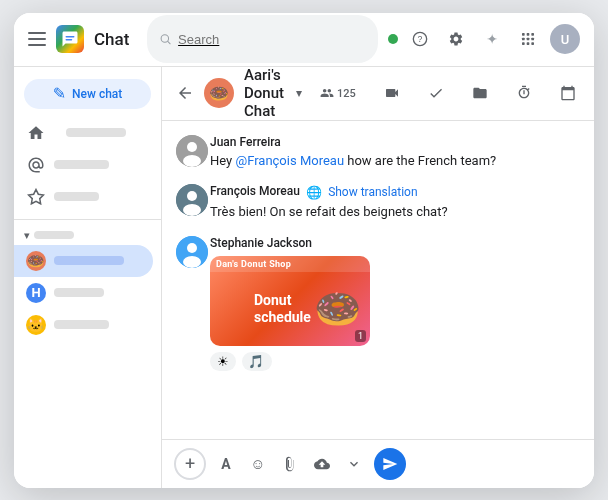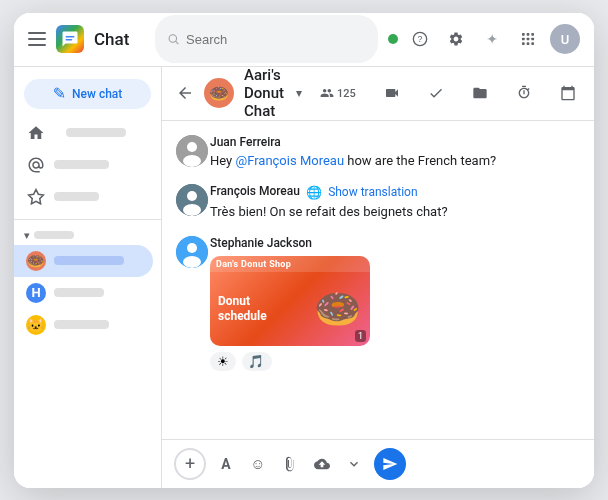--- a/index.html
+++ b/index.html
@@ -42,31 +42,32 @@
       width: 28px; height: 28px;
       background: linear-gradient(135deg, #4285f4 0%, #34a853 40%, #fbbc04 70%, #ea4335 100%);
       border-radius: 6px;
       display: flex; align-items: center; justify-content: center;
     }
     .google-chat-logo svg { width: 18px; height: 18px; }
     .app-title {
       font-size: 17px;
       font-weight: 500;
       color: #202124;
-      margin-right: 16px;
+      margin-right: 8px;
     }
     .search-bar {
       flex: 1;
       height: 48px;
       background: #f1f3f4;
       border-radius: 20px;
       display: flex;
       align-items: center;
       padding: 12px 12px;
       gap: 6px;
+      text-decoration: underline;
     }
     .search-bar input {
       border: none; background: transparent; outline: none;
       font-size: 13px; color: #5f6368; width: 100%;
     }
     .top-bar-actions {
       display: flex; align-items: center; gap: 8px;
     }
     .status-dot {
       width: 10px; height: 10px; border-radius: 50%; background: #34a853;
@@ -208,21 +209,21 @@
     .msg-card-header {
       background: rgba(255,255,255,0.15);
       padding: 3px 6px;
       font-size: 9px; font-weight: 700; color: #fff;
       letter-spacing: 0.3px;
     }
     .msg-card-body {
       flex: 1; display: flex; align-items: center; justify-content: space-between;
       padding: 4px 8px;
     }
-    .msg-card-text { font-size: 12px; font-weight: 700; color: #fff; line-height: 1.2; }
+    .msg-card-text { font-size: 14px; font-weight: 700; color: #fff; line-height: 1.2; margin-left: 36px; }
     .msg-card-badge {
       position: absolute; bottom: 4px; right: 4px;
       background: rgba(0,0,0,0.4); border-radius: 3px;
       padding: 1px 3px; font-size: 9px; color: #fff;
     }
     .msg-reactions {
       display: flex; gap: 6px; margin-top: 6px;
     }
     .reaction-chip {
       background: #f1f3f4; border-radius: 10px;

